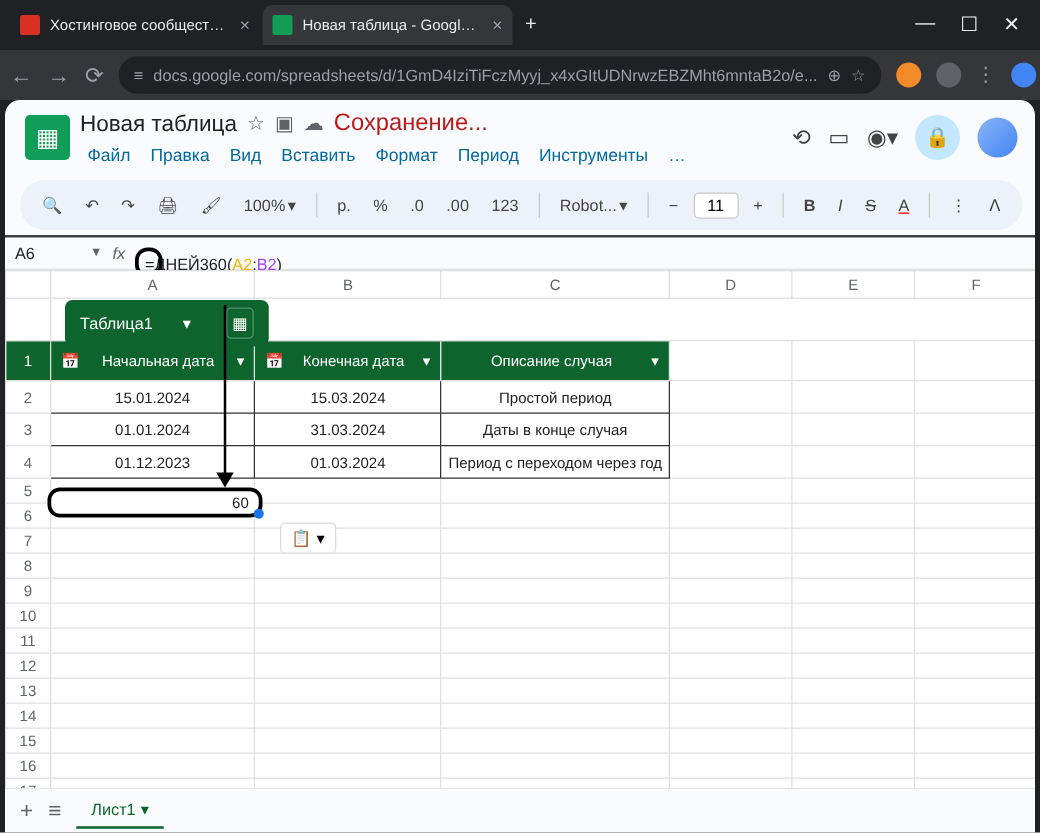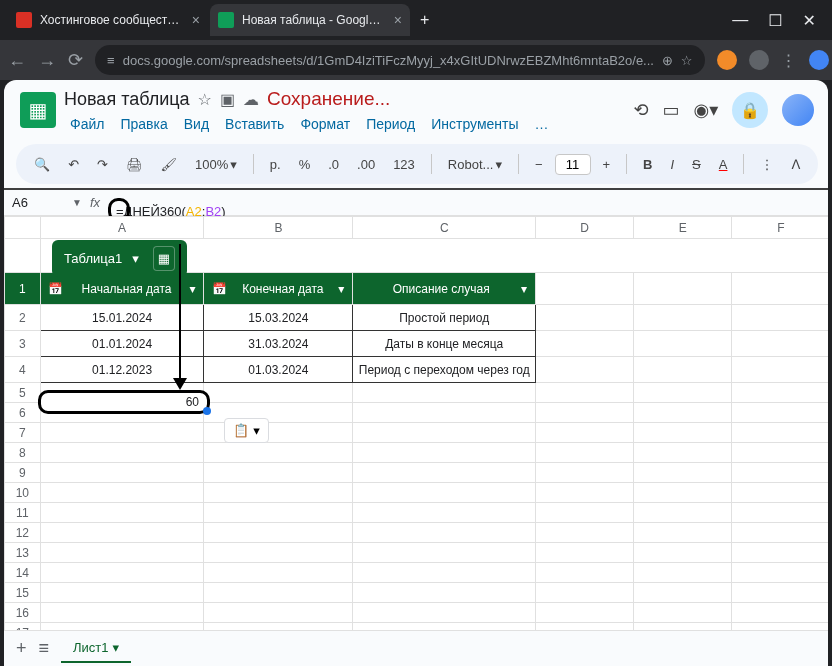--- a/index.html
+++ b/index.html
@@ -58,21 +58,21 @@
 .grid-table { border-collapse: collapse; }
 .grid-table th, .grid-table td { border: 1px solid #e0e0e0; font-size: 12px; color: #5f6368; text-align: center; }
 .col-header { background: white; height: 22px; font-weight: normal; }
 .row-header { background: white; width: 36px; height: 20px; }
 .col-A { width: 165px; }
 .col-B { width: 150px; }
 .col-C { width: 185px; }
 .col-D, .col-E, .col-F { width: 100px; }
 
 
-.table-tab { position: absolute; left: 48px; top: 24px; background: #0d652d; color: white; padding: 6px 12px; border-radius: 6px; font-size: 13px; display: flex; align-items: center; gap: 10px; z-index: 5; }
+.table-tab { position: absolute; left: 48px; top: 24px; background: #0d652d; color: white; padding: 6px 12px; border-radius: 6px; font-size: 13px; display: flex; align-items: center; gap: 24px; z-index: 5; }
 .table-tab-btn { background: #0d652d; border: 1px solid rgba(255,255,255,0.3); border-radius: 4px; padding: 4px; margin-left: 4px; }
 
 
 .data-header-row td { background: #0d652d; color: white; height: 32px; padding: 0 8px; }
 .data-header-cell { display: flex; align-items: center; justify-content: space-between; gap: 6px; }
 .data-row td { background: white; color: #202124; height: 26px; border: 1px solid #333; }
 .data-row .row-header { border: 1px solid #e0e0e0; background: white; color: #5f6368; }
 
 
 .selected-cell { position: absolute; border: 3px solid #000; border-radius: 10px; z-index: 6; display: flex; align-items: center; justify-content: flex-end; padding-right: 8px; font-size: 12px; color: #202124; background: white; }
@@ -281,21 +281,21 @@
           <td>15.03.2024</td>
           <td>Простой период</td>
           <td style="border:1px solid #e0e0e0"></td>
               <td style="border:1px solid #e0e0e0"></td>
               <td style="border:1px solid #e0e0e0"></td>
         </tr>
         <tr class="data-row">
           <td class="row-header">3</td>
           <td>01.01.2024</td>
           <td>31.03.2024</td>
-          <td>Даты в конце месяца</td>
+          <td>Даты в конце случая</td>
           <td style="border:1px solid #e0e0e0"></td>
               <td style="border:1px solid #e0e0e0"></td>
               <td style="border:1px solid #e0e0e0"></td>
         </tr>
         <tr class="data-row">
           <td class="row-header">4</td>
           <td>01.12.2023</td>
           <td>01.03.2024</td>
           <td>Период с переходом через год</td>
           <td style="border:1px solid #e0e0e0"></td>

